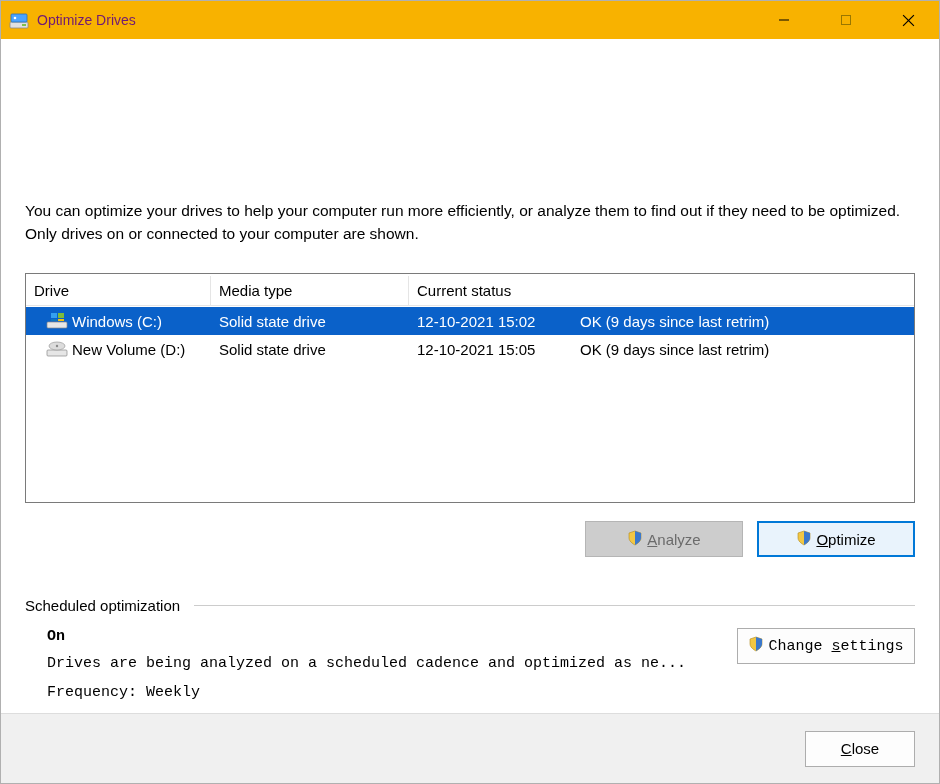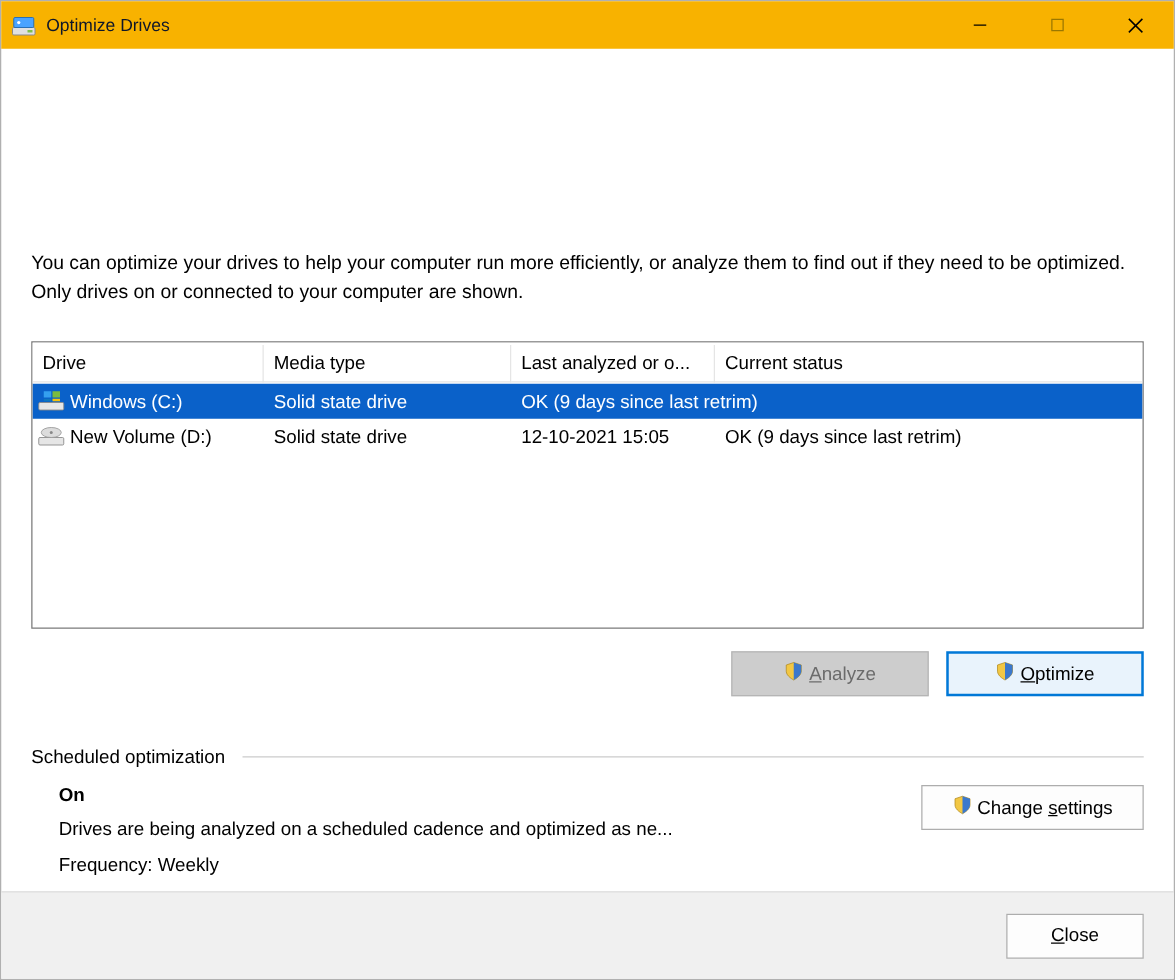--- a/index.html
+++ b/index.html
@@ -1,46 +1,46 @@
 <!DOCTYPE html>
 <html><head>
 <meta charset="utf-8">
 <style>
   * { box-sizing: border-box; }
   html, body { margin: 0; padding: 0; font-family: "Segoe UI", Tahoma, sans-serif; font-size: 15px; color: #000; background: #fff; }
   .window { width: 940px; height: 784px; border: 1px solid #b0b0b0; background: #fff; display: flex; flex-direction: column; position: relative; }
   .titlebar { height: 38px; background: #f8b200; display: flex; align-items: center; padding: 0 0 0 8px; position: relative; }
   .titlebar .app-icon { width: 20px; height: 20px; margin-right: 8px; display: inline-flex; align-items: center; justify-content: center; }
-  .titlebar .title-text { font-size: 14px; color: #0f172a; }
+  .titlebar .title-text { font-size: 14px; color: #701a75; }
   .winbtns { margin-left: auto; display: flex; height: 100%; }
   .winbtn { width: 62px; height: 100%; display: flex; align-items: center; justify-content: center; }
   .content { flex: 1; padding: 24px 24px 0 24px; display: flex; flex-direction: column; justify-content: flex-end; }
   .intro { font-size: 15.5px; line-height: 1.5; margin-bottom: 28px; }
   .section-label { font-size: 15px; display: flex; align-items: center; margin-bottom: 14px; }
   .section-label .line { flex: 1; height: 1px; background: #ccc; margin-left: 14px; }
   .grid-box { border: 1px solid #7a7a7a; height: 230px; overflow: hidden; }
   .grid-header { display: flex; height: 33px; align-items: center; background: #fff; }
   .grid-header .col { border-right: 1px solid #e5e5e5; border-bottom: 1px solid #e5e5e5; padding: 6px 8px 6px 8px; font-size: 15px; overflow: hidden; white-space: nowrap; text-overflow: ellipsis; }
   .col-drive { width: 185px; }
   .col-media { width: 198px; }
   .col-last  { width: 163px; }
   .col-status{ flex: 1; }
   .grid-header .col-status { border-right: none; }
   .grid-rows { }
   .grid-row { display: flex; height: 28px; align-items: center; font-size: 15px; }
   .grid-row .cell { padding: 2px 8px 2px 8px; overflow: hidden; white-space: nowrap; text-overflow: ellipsis; }
-  .grid-row .cell.col-drive { display: flex; align-items: center; gap: 4px; padding-left: 4px; }
+  .grid-row .cell.col-drive { display: flex; align-items: center; gap: 4px; padding-left: 20px; }
   .grid-row.selected { background: #0a61c9; color: #fff; }
   .drive-icon { width: 22px; height: 18px; display: inline-flex; align-items: center; justify-content: center; }
   .btn-row { display: flex; justify-content: flex-end; gap: 14px; margin-top: 18px; margin-bottom: 40px; }
   .btn { height: 36px; min-width: 158px; border: 1px solid #adadad; background: #fdfdfd; display: inline-flex; align-items: center; justify-content: center; gap: 4px; font-size: 15px; cursor: default; font-family: inherit; }
   .btn.disabled { background: #cdcdcd; color: #6b6b6b; border-color: #b5b5b5; }
   .btn.highlight { border: 2px solid #0078d7; background: #e9f3fc; }
   .shield { width: 16px; height: 16px; }
-  .sched { display: flex; gap: 24px; }
+  .sched { display: flex; gap: 24px; font-family: Liberation Mono, monospace; }
   .sched-left { flex: 1; padding-left: 22px; }
   .sched-left .on { font-weight: 700; margin-bottom: 10px; }
   .sched-left .line-item { margin-bottom: 12px; font-size: 15px; }
   .footer { height: 70px; background: #f0f0f0; border-top: 1px solid #ddd; display: flex; align-items: center; justify-content: flex-end; padding: 17px 24px; }
   .access { text-decoration: underline; }
 </style>
 </head>
 <body>
 
 <div class="window">
@@ -77,38 +77,38 @@
 
   <div class="content">
 
     <div class="intro">You can optimize your drives to help your computer run more efficiently, or analyze them to find out if they need to be optimized. Only drives on or connected to your computer are shown.</div>
 
 
     <div class="grid-box">
       <div class="grid-header">
         <div class="col col-drive">Drive</div>
         <div class="col col-media">Media type</div>
-        <div class="col col-last">Last analyzed or o...</div>
         <div class="col col-status">Current status</div>
       </div>
       <div class="grid-rows" id="grid-rows">
           <div class="grid-row selected">
             <div class="cell col-drive">
               <span class="drive-icon">
                 <svg width="22" height="18" viewBox="0 0 22 18">
                   <rect x="1" y="10" width="20" height="6" rx="1" fill="#e6e6e6" stroke="#888" stroke-width="0.7"></rect>
                   <rect x="5" y="1" width="6" height="5" fill="#34a0ef"></rect>
                   <rect x="12" y="1" width="6" height="5" fill="#7cbb3f"></rect>
                   <rect x="5" y="7" width="6" height="2" fill="#0f76bc"></rect>
                   <rect x="12" y="7" width="6" height="2" fill="#f6c20a"></rect>
                 </svg>
               </span>
               <span>Windows (C:)</span>
             </div>
             <div class="cell col-media">Solid state drive</div>
+            <div class="cell col-last">12-10-2021 15:02</div>
             <div class="cell col-status">OK (9 days since last retrim)</div>
           </div>
           <div class="grid-row">
             <div class="cell col-drive">
               <span class="drive-icon">
                 <svg width="22" height="18" viewBox="0 0 22 18">
                   <rect x="1" y="10" width="20" height="6" rx="1" fill="#e6e6e6" stroke="#888" stroke-width="0.7"></rect>
                   <ellipse cx="11" cy="6" rx="8" ry="4" fill="#dcdcdc" stroke="#999" stroke-width="0.7"></ellipse>
                   <circle cx="11" cy="6" r="1.2" fill="#888"></circle>
                 </svg>

